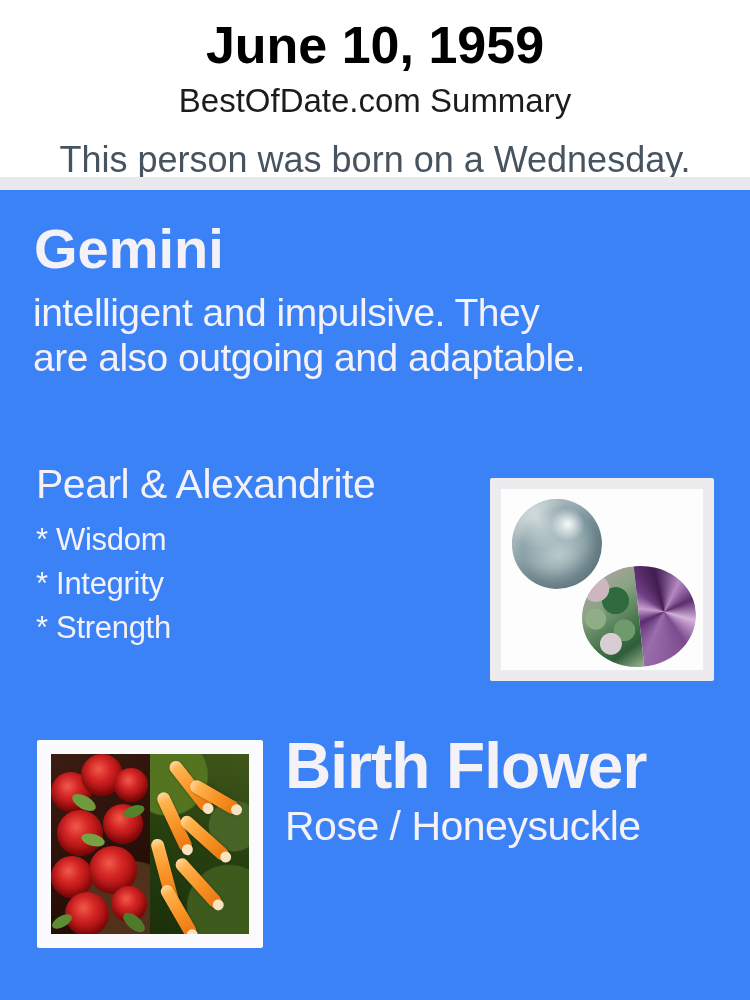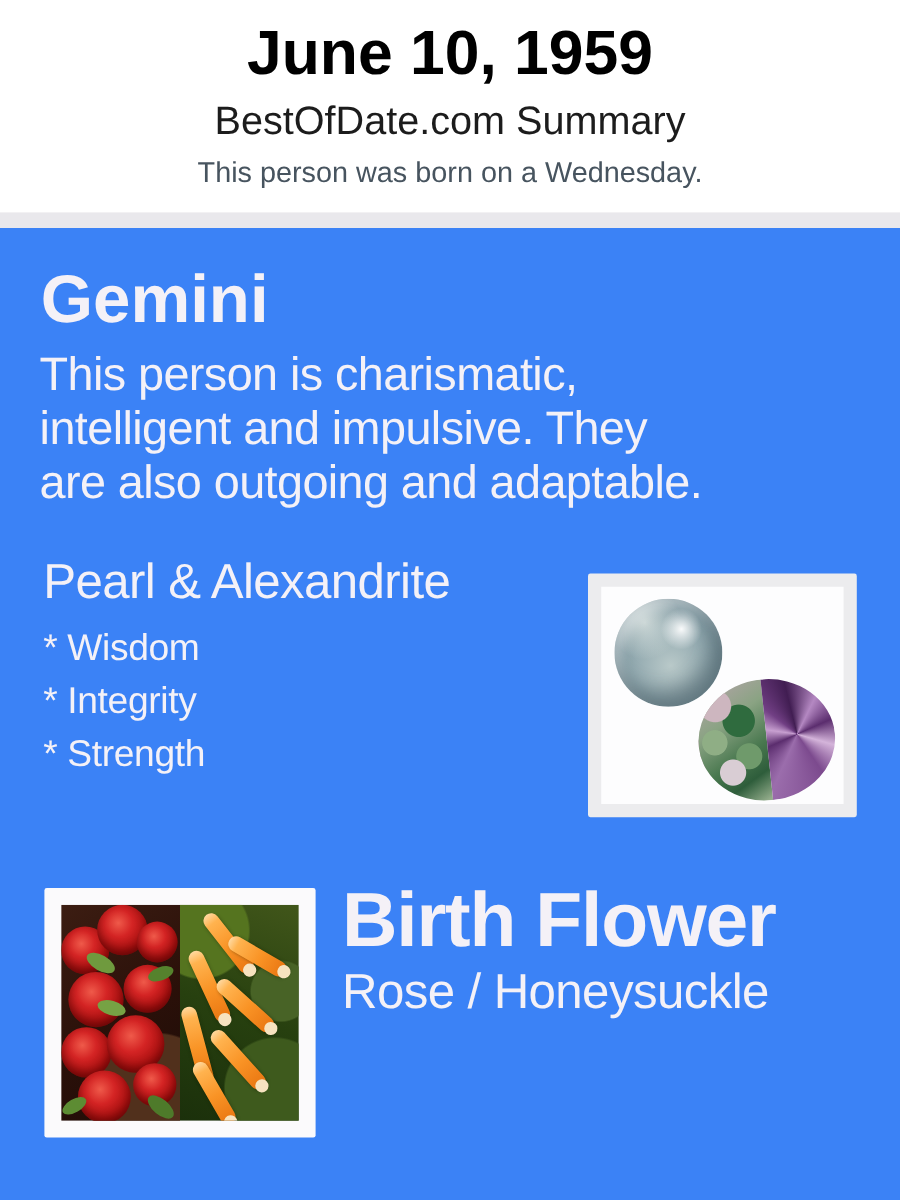--- a/index.html
+++ b/index.html
@@ -14,22 +14,22 @@
     position:absolute; left:0; top:14px; width:100%;
     text-align:center; font-size:52px; font-weight:700;
     color:#000000; line-height:62px; letter-spacing:0px;
   }
   .hdr-site {
     position:absolute; left:0; top:80px; width:100%;
     text-align:center; font-size:33px; font-weight:400;
     color:#1c1c1c; line-height:42px;
   }
   .hdr-note {
-    position:absolute; left:0; top:124px; width:100%;
-    text-align:center; font-size:24px; font-weight:400;
+    position:absolute; left:0; top:139px; width:100%;
+    text-align:center; font-size:36px; font-weight:400;
     color:#47545f; line-height:42px;
   }
   .divider {
     position:absolute; left:0; top:177px; width:100%; height:13px;
     background:#e9e8ec;
   }
   
   .panel {
     position:absolute; left:0; top:190px; width:100%; height:810px;
     background:#3b82f6; color:#f4f1f7;
@@ -135,21 +135,20 @@
 
   <div class="hdr-date">June 10, 1959</div>
   <div class="hdr-site">BestOfDate.com Summary</div>
   <div class="hdr-note">This person was born on a Wednesday.</div>
   <div class="divider"></div>
 
   <div class="panel">
 
     <div class="zodiac-sign">Gemini</div>
     <div class="zodiac-desc">
-      <div>This person is charismatic,</div>
       <div>intelligent and impulsive. They</div>
       <div>are also outgoing and adaptable.</div>
     </div>
 
     <div class="stone-text">
       <div class="sec-sub">Pearl &amp; Alexandrite</div>
       <div class="traits">
         <div class="trait">* Wisdom</div>
         <div class="trait">* Integrity</div>
         <div class="trait">* Strength</div>

